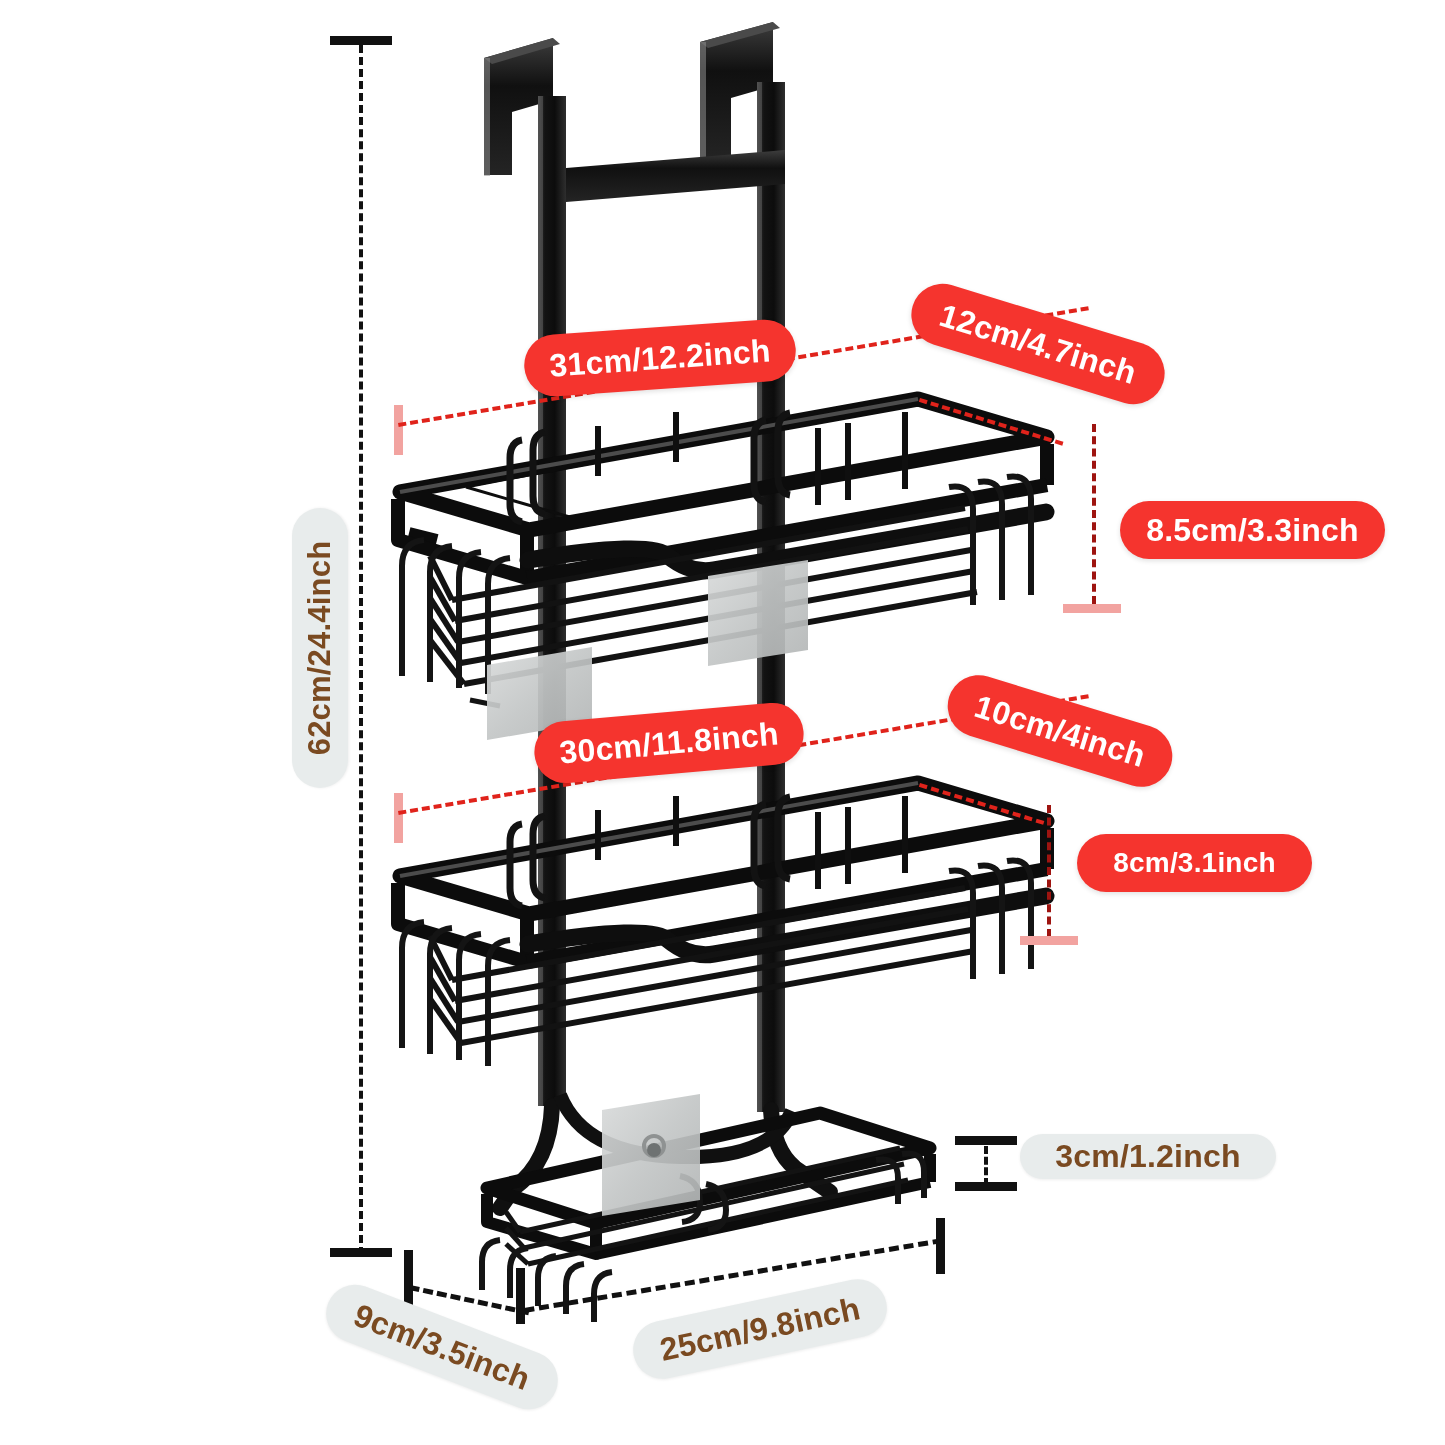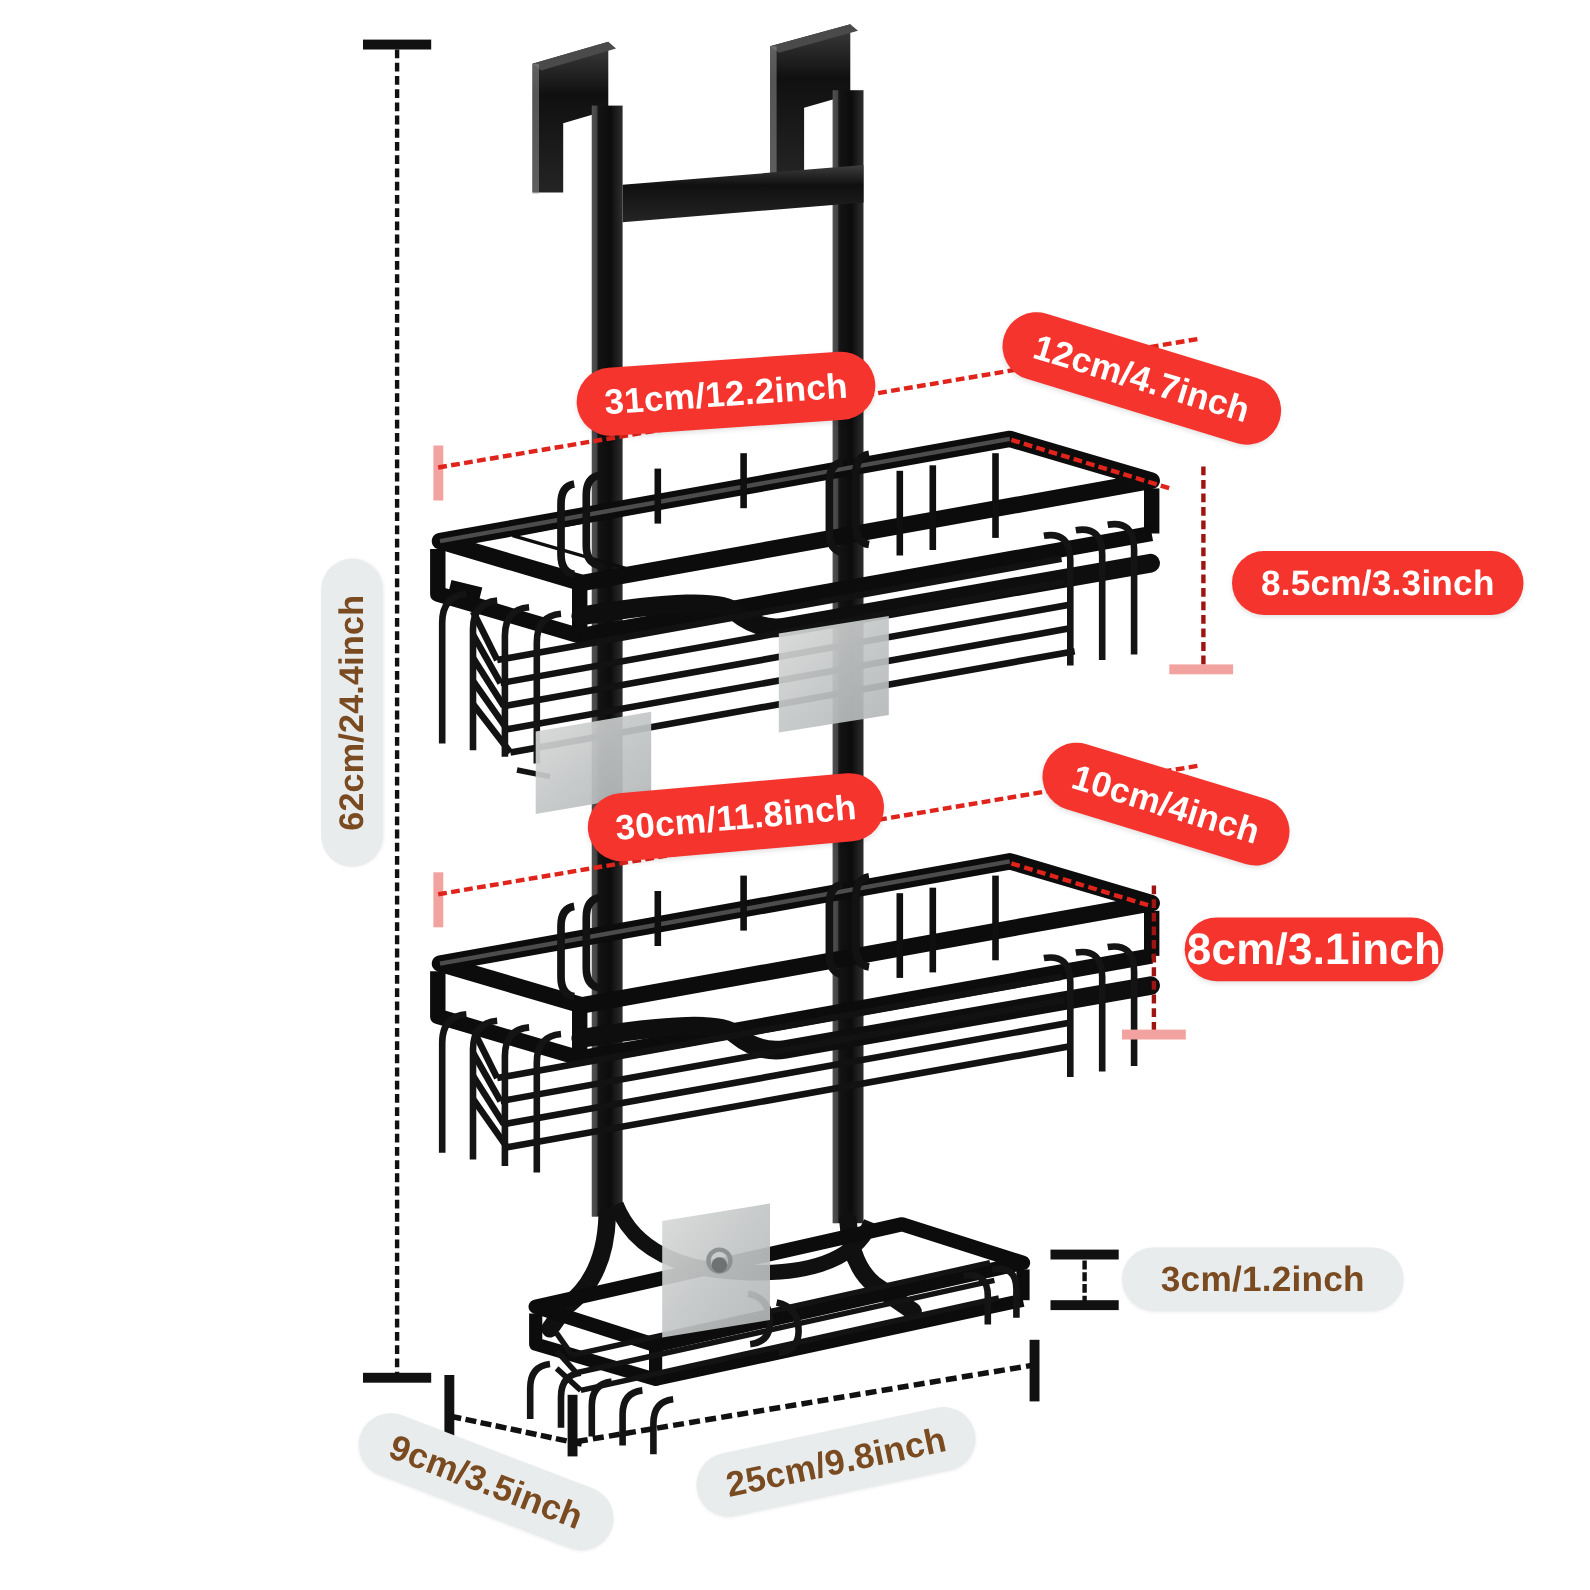--- a/index.html
+++ b/index.html
@@ -305,25 +305,25 @@
   <div class="pill pill-red" style="left:534px;top:712px;width:270px;height:62px;font-size:32px;
               transform:rotate(-5deg);transform-origin:center center;">
     <span>30cm/11.8inch</span>
   </div>
 
   <div class="pill pill-red" style="left:944px;top:700px;width:232px;height:62px;font-size:32px;
               transform:rotate(17deg);transform-origin:center center;">
     <span>10cm/4inch</span>
   </div>
 
-  <div class="pill pill-red" style="left:1077px;top:834px;width:235px;height:58px;font-size:40px;">
+  <div class="pill pill-red" style="left:1077px;top:834px;width:235px;height:58px;font-size:28px;">
     <span>8cm/3.1inch</span>
   </div>
 
-  <div class="pill pill-gray" style="left:1020px;top:1134px;width:256px;height:58px;font-size:32px;">
+  <div class="pill pill-gray" style="left:1020px;top:1134px;width:256px;height:45px;font-size:32px;">
     <span>3cm/1.2inch</span>
   </div>
 
   <div class="pill pill-gray" style="left:631px;top:1300px;width:258px;height:58px;font-size:32px;
               transform:rotate(-12deg);transform-origin:center center;">
     <span>25cm/9.8inch</span>
   </div>
 
   <div class="pill pill-gray" style="left:320px;top:1318px;width:244px;height:58px;font-size:32px;
               transform:rotate(21deg);transform-origin:center center;">

